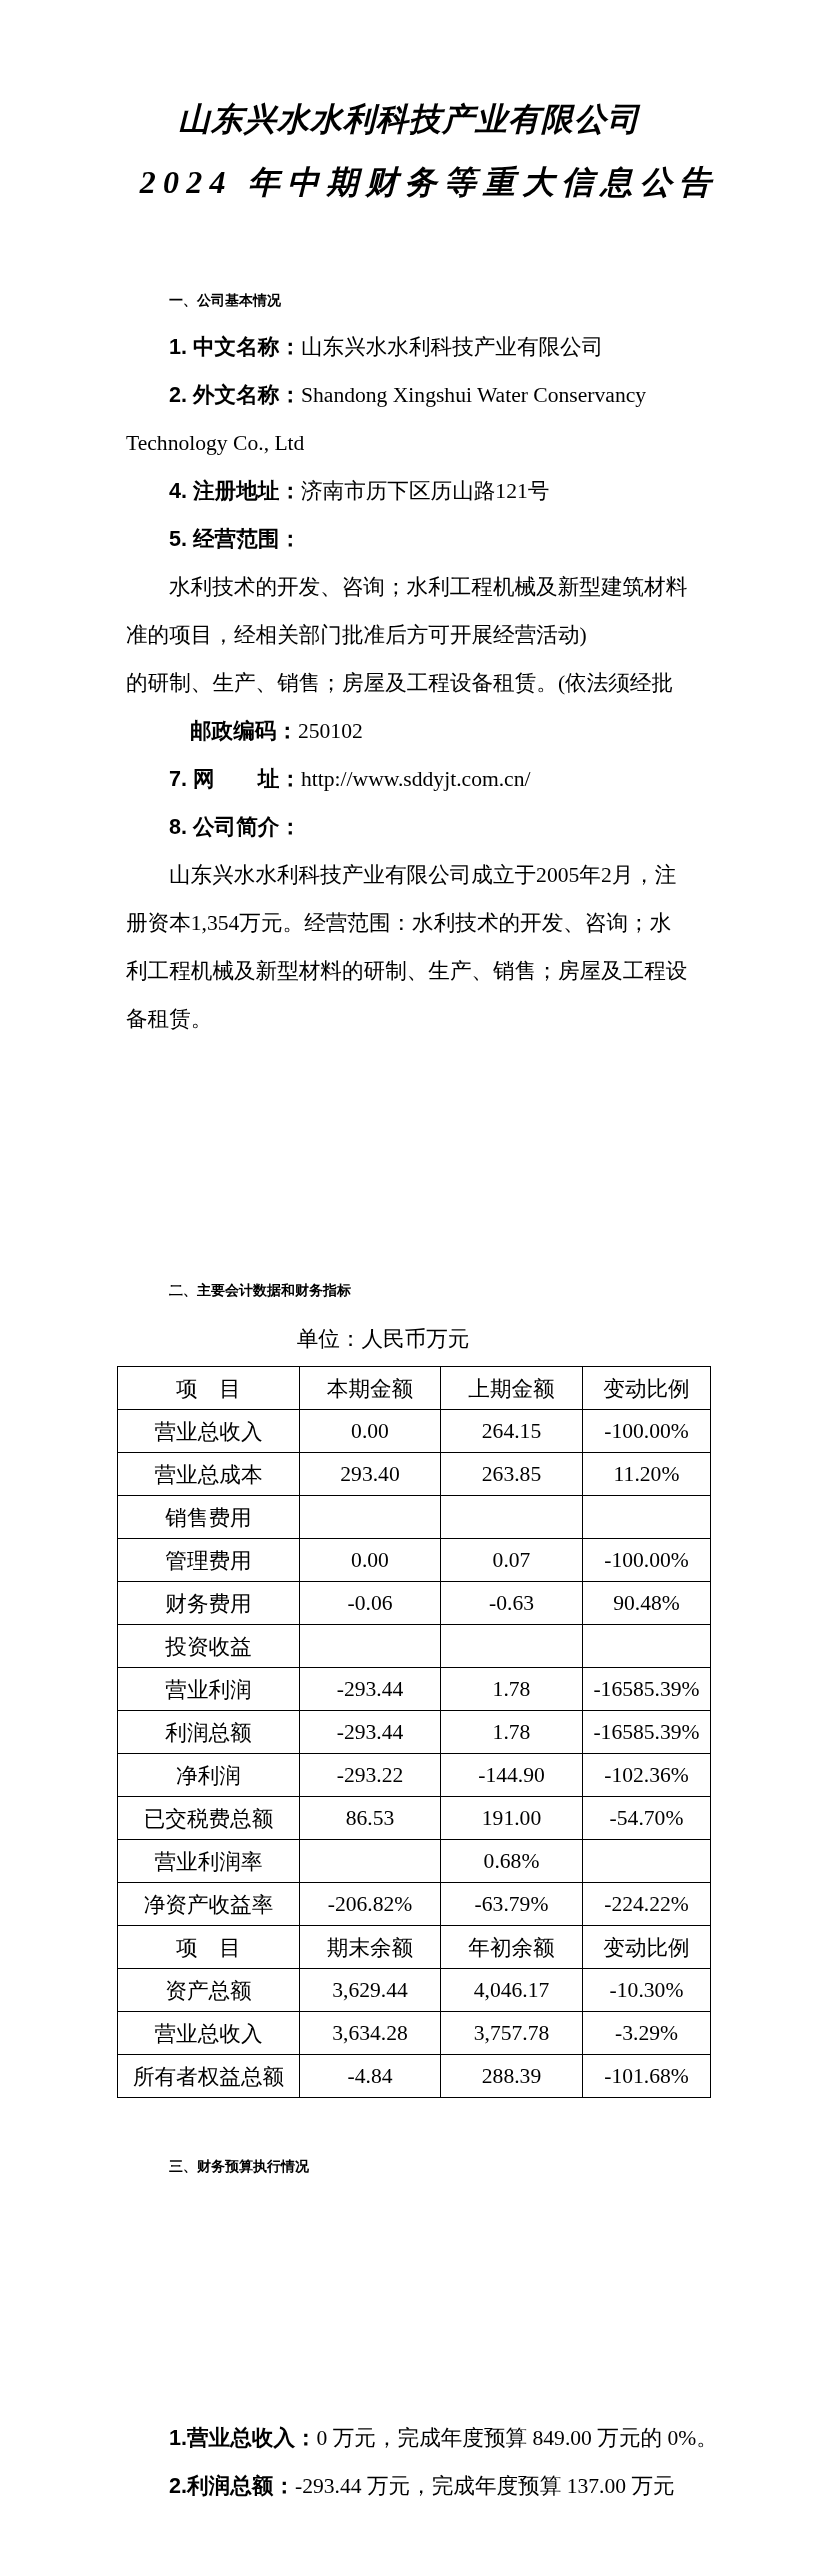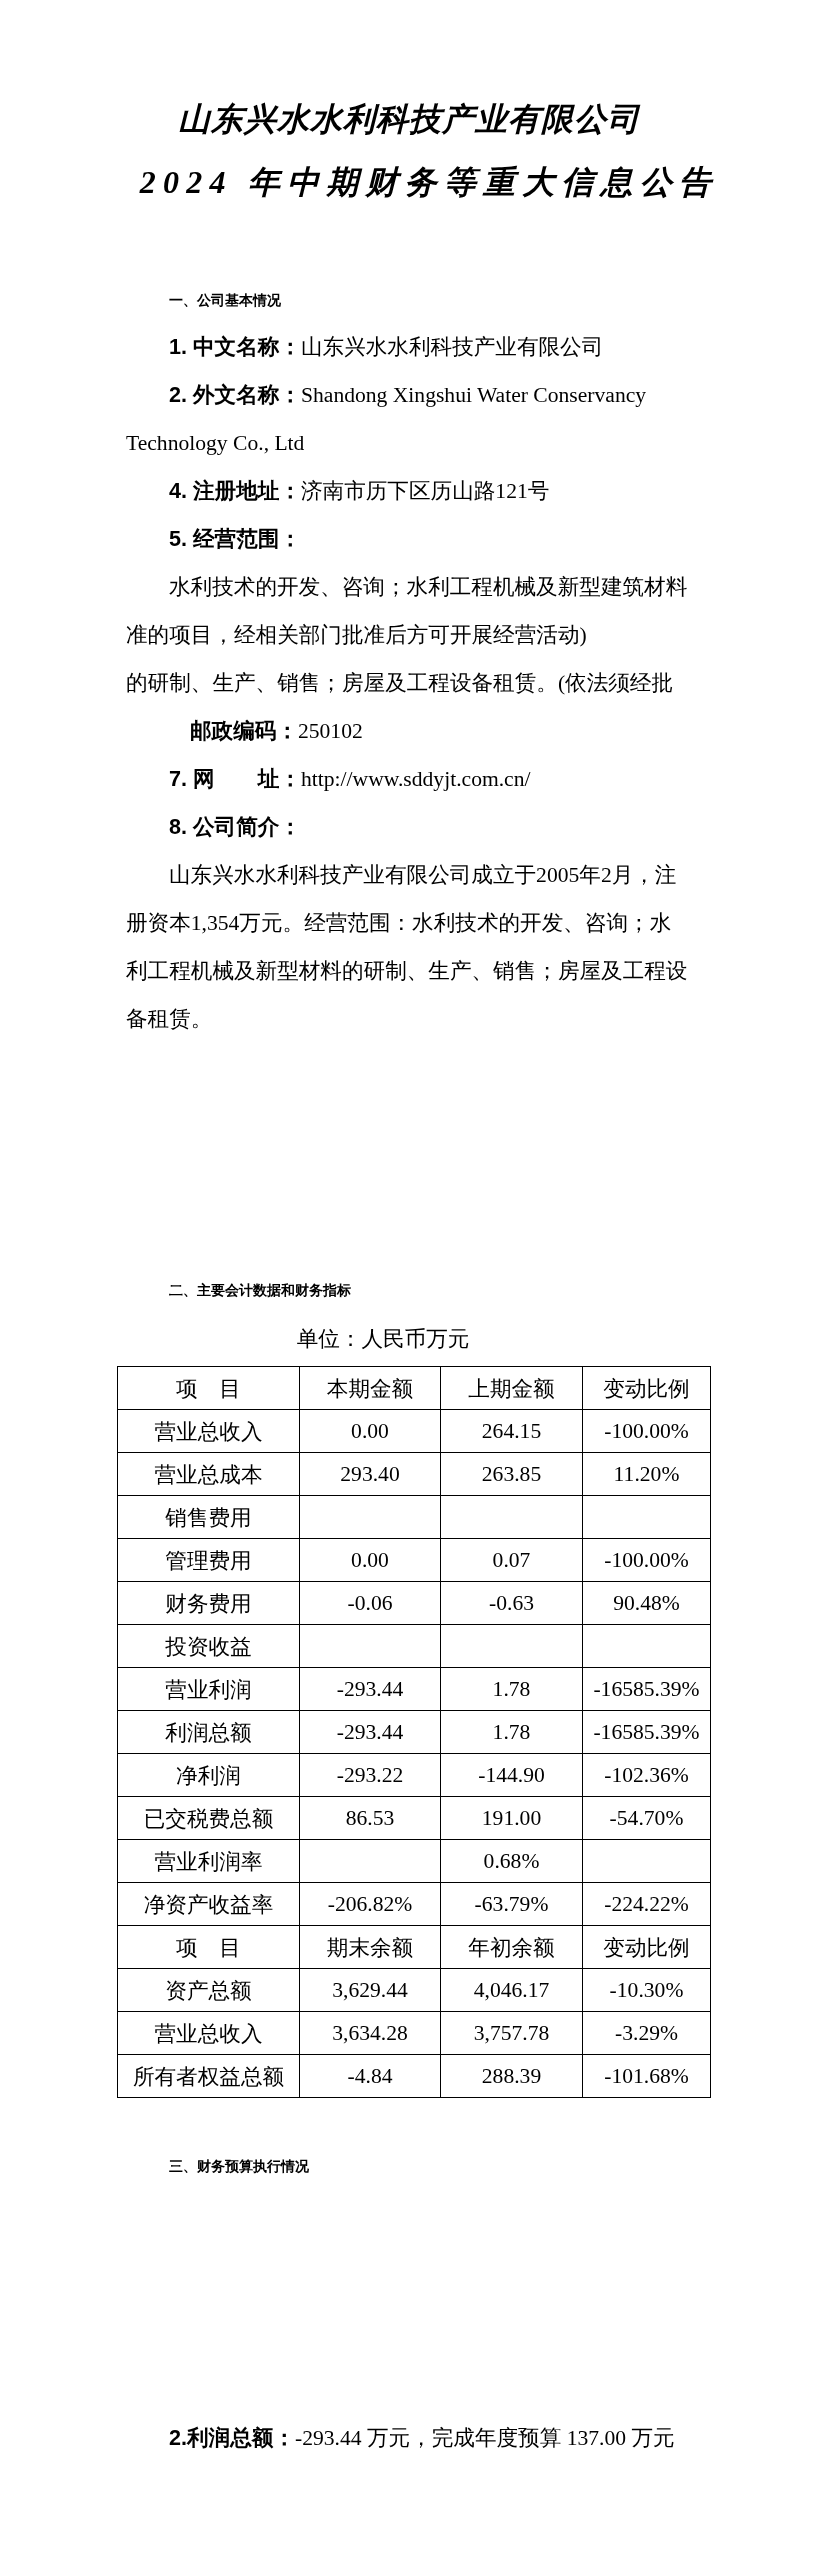--- a/index.html
+++ b/index.html
@@ -217,19 +217,20 @@
           <td>-4.84</td>
           <td>288.39</td>
           <td>-101.68%</td>
         </tr>
     </tbody>
   </table>
 
   <div class="flow sec3-heading ind heading">三、财务预算执行情况</div>
 
   <div class="flow budget">
+    <div class="line ind"><span class="b">1.营业总收入：</span><span>0 万元，完成年度预算 849.00 万元的 0%。</span></div>
     <div class="line ind"><span class="b">2.利润总额：</span><span>-293.44 万元，完成年度预算 137.00 万元</span></div>
   </div>
 
   <div class="flow sec4-heading ind heading">四、年度中期内发生的重大事项及对企业的影响</div>
 
 </div>
 
 
 </body></html>

